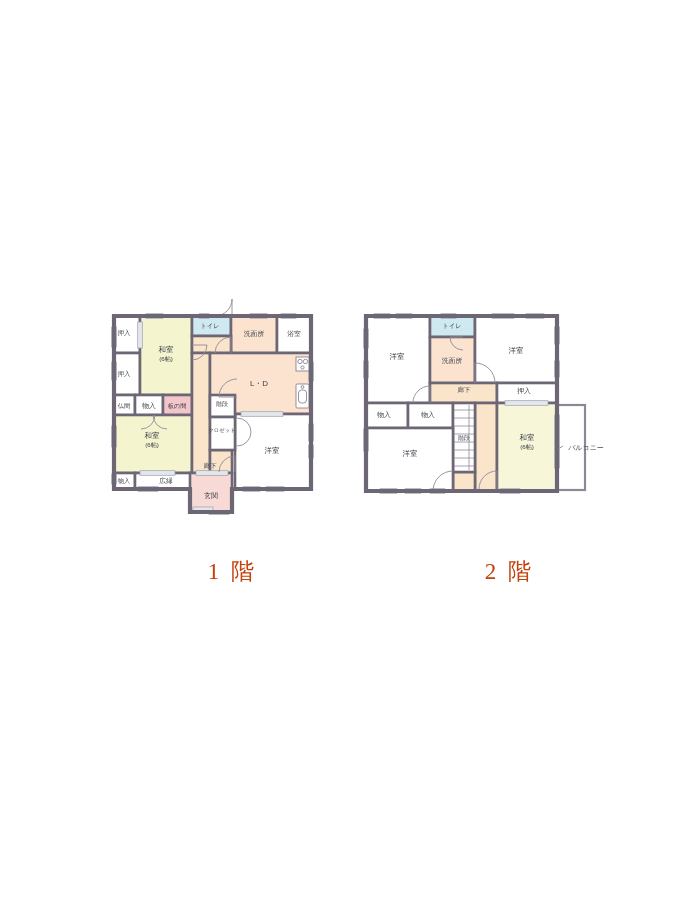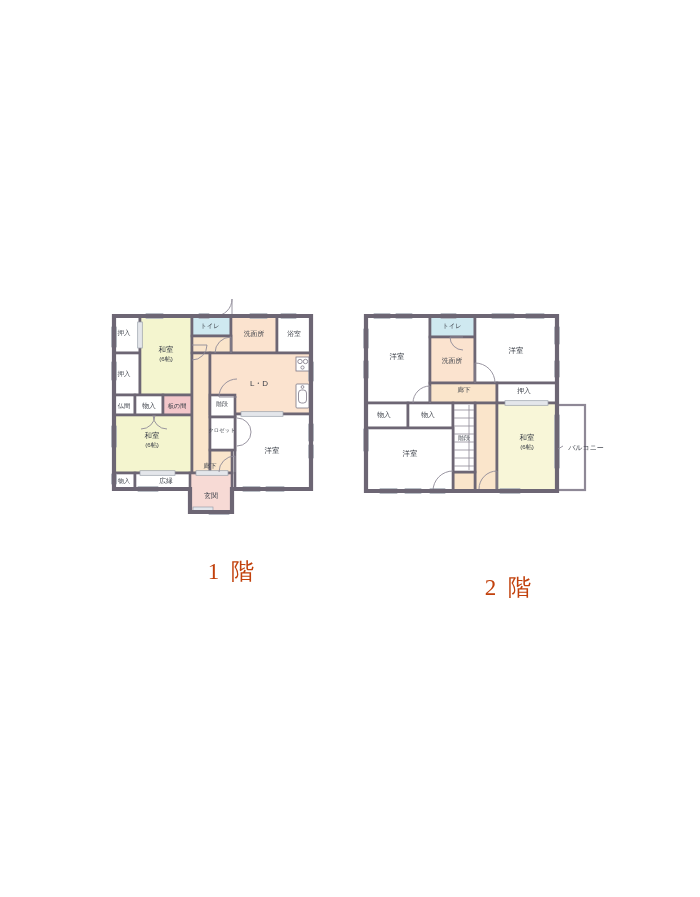--- a/index.html
+++ b/index.html
@@ -11,21 +11,21 @@
   .room{stroke:#6d6674;stroke-width:2.6;}
   .outer{fill:none;stroke:#6d6674;stroke-width:4.2;stroke-linejoin:miter;}
   .win{fill:#e4e6eb;stroke:#9aa0ab;stroke-width:0.7;}
   .arc{fill:none;stroke:#8f8a97;stroke-width:0.9;}
   .step{stroke:#8f8a97;stroke-width:0.8;}
   .fixture{fill:#ffffff;stroke:#7c7684;stroke-width:0.8;}
   text{fill:#3c4049;text-anchor:middle;font-family:"Liberation Sans","DejaVu Sans",sans-serif;}
   .caption{position:absolute;width:92px;text-align:right;color:#c2410c;
            font-family:"Liberation Serif","DejaVu Serif",serif;font-size:23px;letter-spacing:3px;}
   #cap1{left:165px;top:556px;}
-  #cap2{left:442px;top:572px;}
+  #cap2{left:442px;top:556px;}
 </style>
 </head>
 <body>
 
 <div class="canvas">
 
   <svg id="plan1" width="230" height="235" viewBox="100 290 230 235">
 
     <g>
       <rect class="room" x="114" y="316" width="26" height="37" fill="#ffffff"></rect>

